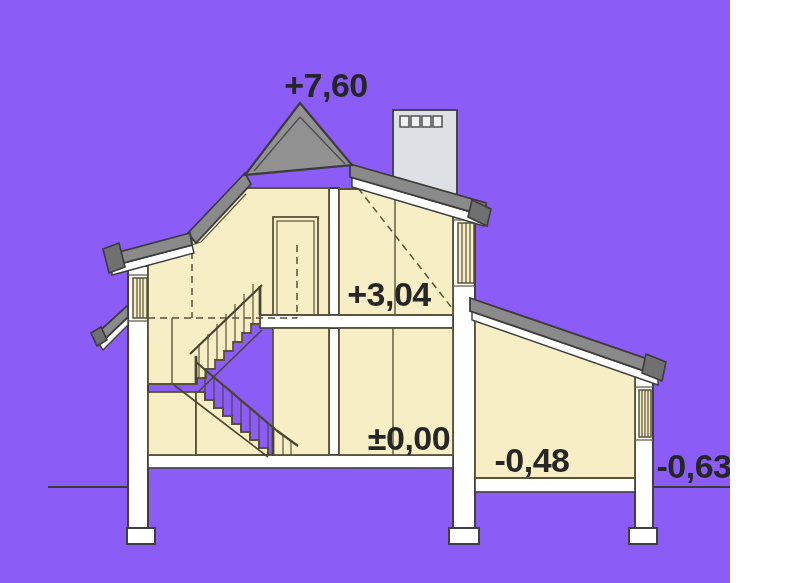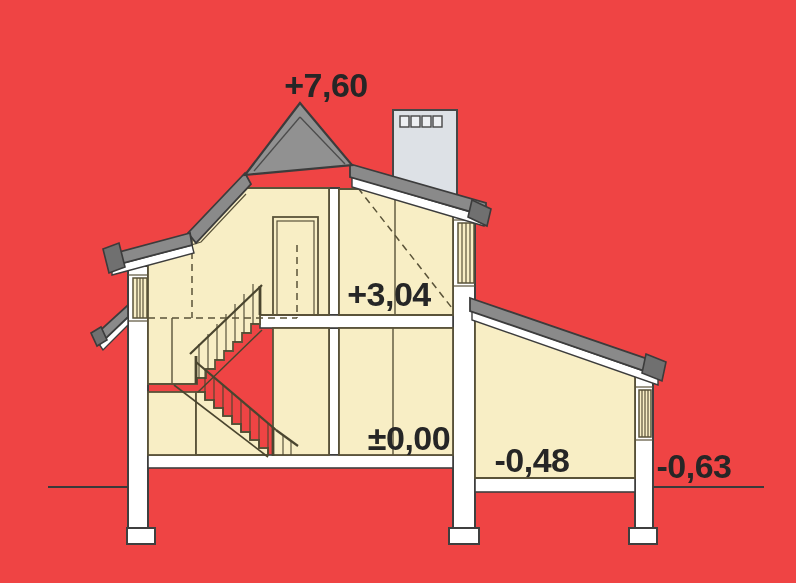--- a/index.html
+++ b/index.html
@@ -1,19 +1,19 @@
 <!DOCTYPE html>
 <html><head>
 <meta charset="utf-8">
 <style>
   html,body{margin:0;padding:0;background:#ffffff;}
   .stage{
     position:relative;
-    width:796px;height:583px;
-    background:#ef4444;
+    width:730px;height:583px;
+    background:#8b5cf6;
     font-family:"Liberation Sans", sans-serif;
     overflow:hidden;
   }
   svg{display:block;}
   .room{fill:#f8eec5;stroke:#5a5339;stroke-width:1.8;stroke-linejoin:miter;}
   .wall{fill:#ffffff;stroke:#3f3f3f;stroke-width:2;}
   .slab{fill:#ffffff;stroke:#3f3f3f;stroke-width:1.6;}
   .roofband{fill:#8a8a8a;stroke:#3c3c3c;stroke-width:1.8;stroke-linejoin:miter;}
   .roofcap{fill:#707070;stroke:#3c3c3c;stroke-width:1.6;}
   .roofstrip{fill:#ffffff;stroke:#3c3c3c;stroke-width:1.4;}

